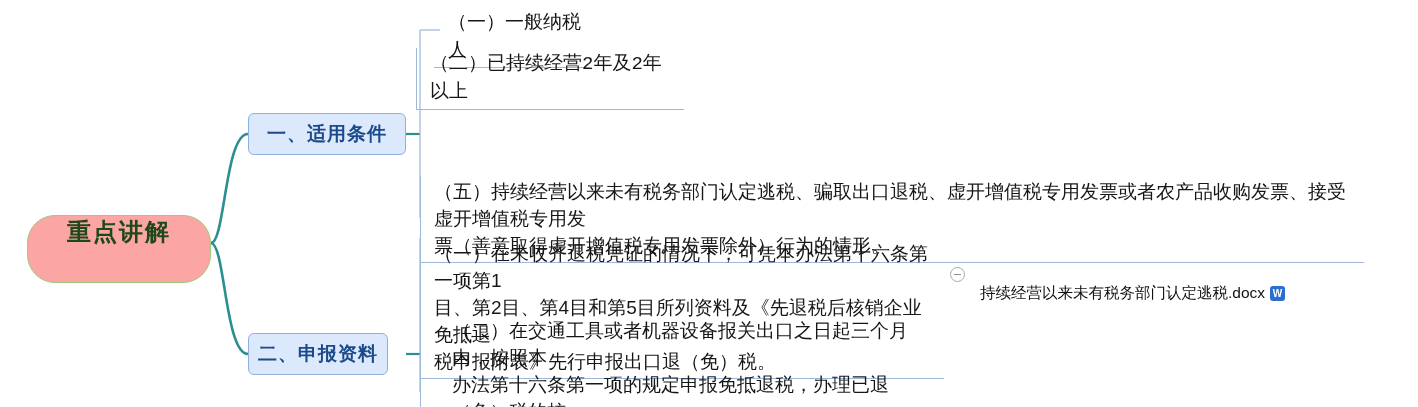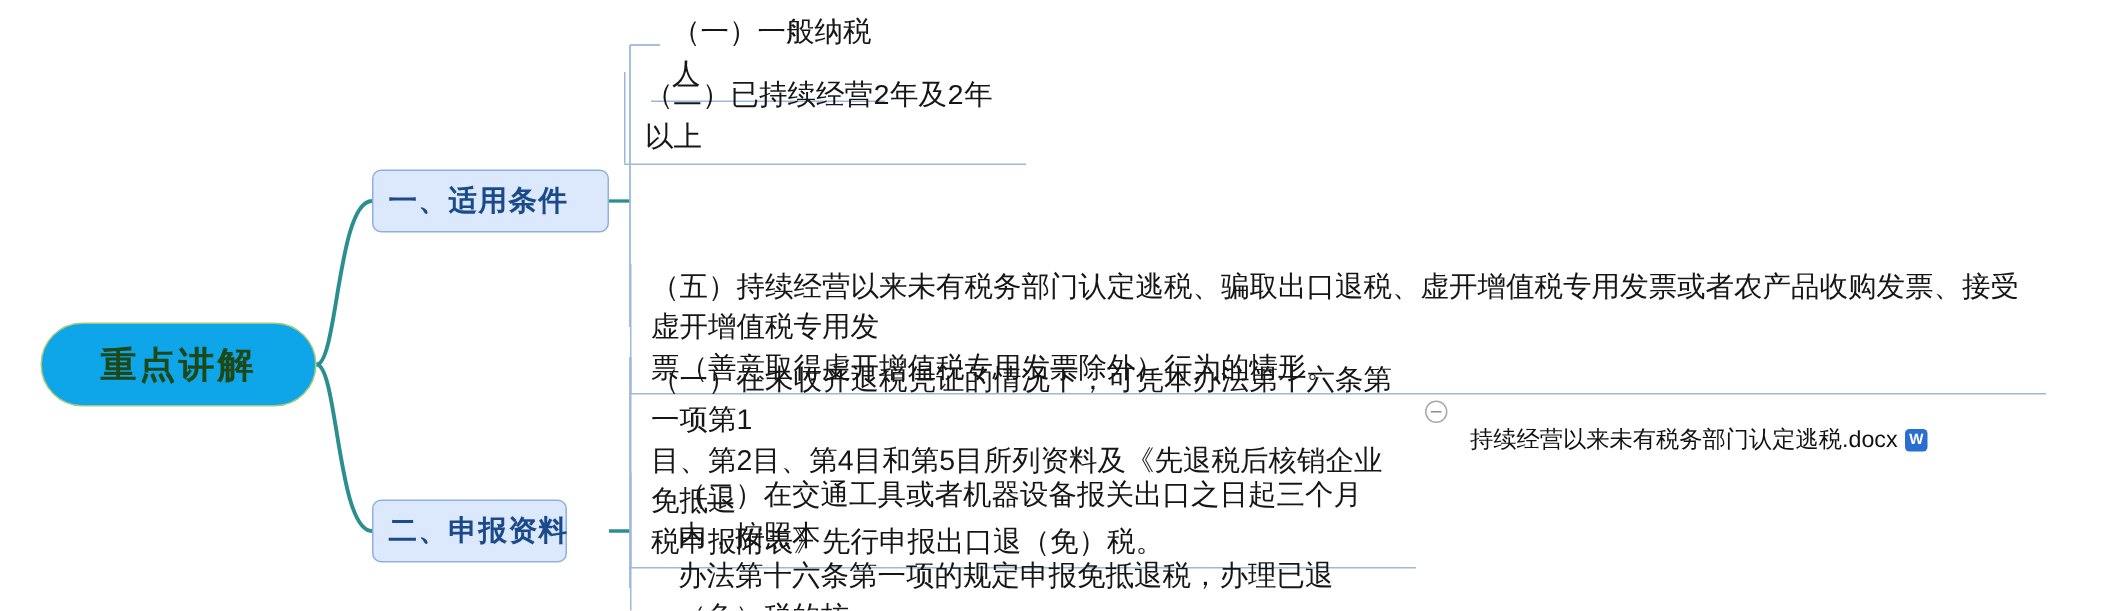--- a/index.html
+++ b/index.html
@@ -25,63 +25,64 @@
     width: 1418px;
     height: 407px;
     pointer-events: none;
   }
   
   .root-node {
     position: absolute;
     left: 27px;
     top: 215px;
     width: 184px;
-    height: 56px;
+    height: 68px;
     border-radius: 28px / 28px;
-    background: #0ea5e9;
+    background: #fca5a5;
     border: 1.5px solid #9fc97d;
     display: flex;
-    align-items: center;
+    align-items: flex-start;
     justify-content: center;
     box-sizing: border-box;
   }
   .root-node .label {
     font-size: 24px;
     font-weight: bold;
     color: #1d4818;
     letter-spacing: 2px;
   }
   
   .branch-node {
     position: absolute;
     background: #dce8fb;
     border: 1.2px solid #8fb0dd;
     border-radius: 6px;
     box-sizing: border-box;
     display: flex;
     align-items: center;
+    justify-content: center;
     padding: 0 10px;
   }
   .branch-node .label {
     font-size: 19px;
     font-weight: bold;
     color: #1b4a8a;
     letter-spacing: 1px;
     white-space: nowrap;
   }
   #branch-1 {
     left: 248px;
     top: 113px;
     width: 158px;
     height: 42px;
   }
   #branch-2 {
     left: 248px;
     top: 333px;
-    width: 130px;
+    width: 140px;
     height: 42px;
   }
   
   .leaf {
     position: absolute;
     box-sizing: border-box;
     border-bottom: 1.2px solid #9db8d8;
     padding: 2px 6px 3px 14px;
     color: #161616;
     font-size: 19px;

